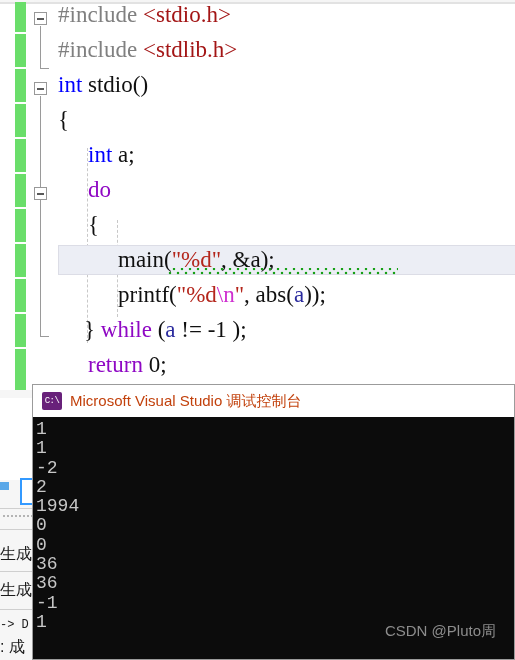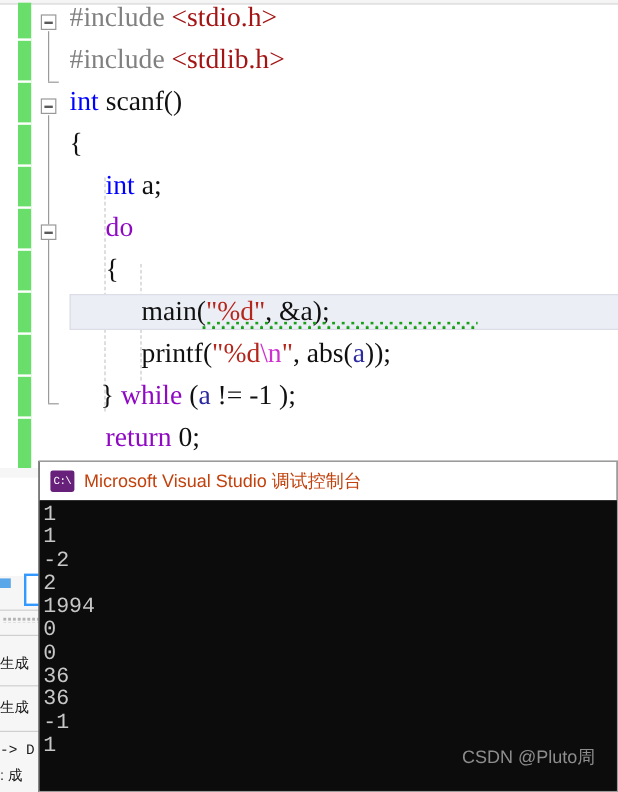--- a/index.html
+++ b/index.html
@@ -63,21 +63,21 @@
     left: 2px; top: 514px;
     width: 30px; height: 5px;
     background-image: radial-gradient(#b4b4b4 40%, transparent 41%);
     background-size: 4px 4px;
   }
   .out-line {
     position: absolute;
     left: 0;
     width: 34px;
     font-family: "Liberation Sans", sans-serif;
-    font-size: 12px;
+    font-size: 16px;
     color: #1a1a1a;
     white-space: nowrap;
     overflow: hidden;
     line-height: 15px;
   }
   .out-line.mono {
     font-family: "Liberation Mono", monospace;
     font-size: 12px;
   }
 
@@ -306,21 +306,21 @@
     </div>
 
     <div class="indent-guide" style="left:87px; top:146px; height:195px;"></div>
     <div class="indent-guide" style="left:117px; top:218px; height:97px;"></div>
 
     <div class="line-highlight"></div>
 
     <div id="code-lines">
         <div class="code-line" style="top: 1px; left: 58px;"><span class="tok-pp">#include </span><span class="tok-inc">&lt;stdio.h&gt;</span></div>
         <div class="code-line" style="top: 36px; left: 58px;"><span class="tok-pp">#include </span><span class="tok-inc">&lt;stdlib.h&gt;</span></div>
-        <div class="code-line" style="top: 71px; left: 58px;"><span class="tok-kw">int</span><span class="tok-id"> scanf()</span></div>
+        <div class="code-line" style="top: 71px; left: 58px;"><span class="tok-kw">int</span><span class="tok-id"> stdio()</span></div>
         <div class="code-line" style="top: 106px; left: 58px;"><span class="tok-punct">{</span></div>
         <div class="code-line" style="top: 141px; left: 88px;"><span class="tok-kw">int</span><span class="tok-id"> a;</span></div>
         <div class="code-line" style="top: 176px; left: 88px;"><span class="tok-ctl">do</span></div>
         <div class="code-line" style="top: 211px; left: 88px;"><span class="tok-punct">{</span></div>
         <div class="code-line" style="top: 246px; left: 118px;"><span class="tok-id">main(</span><span class="tok-str">"%d"</span><span class="tok-id">, &amp;a);</span></div>
         <div class="code-line" style="top: 281px; left: 118px;"><span class="tok-id">printf(</span><span class="tok-str">"%d</span><span class="tok-esc">\n</span><span class="tok-str">"</span><span class="tok-id">, abs(</span><span class="tok-var">a</span><span class="tok-id">));</span></div>
         <div class="code-line" style="top: 316px; left: 84px;"><span class="tok-punct">} </span><span class="tok-ctl">while</span><span class="tok-punct"> (</span><span class="tok-var">a</span><span class="tok-punct"> != -1 );</span></div>
         <div class="code-line" style="top: 351px; left: 88px;"><span class="tok-ctl">return</span><span class="tok-punct"> 0;</span></div>
       </div>
 

